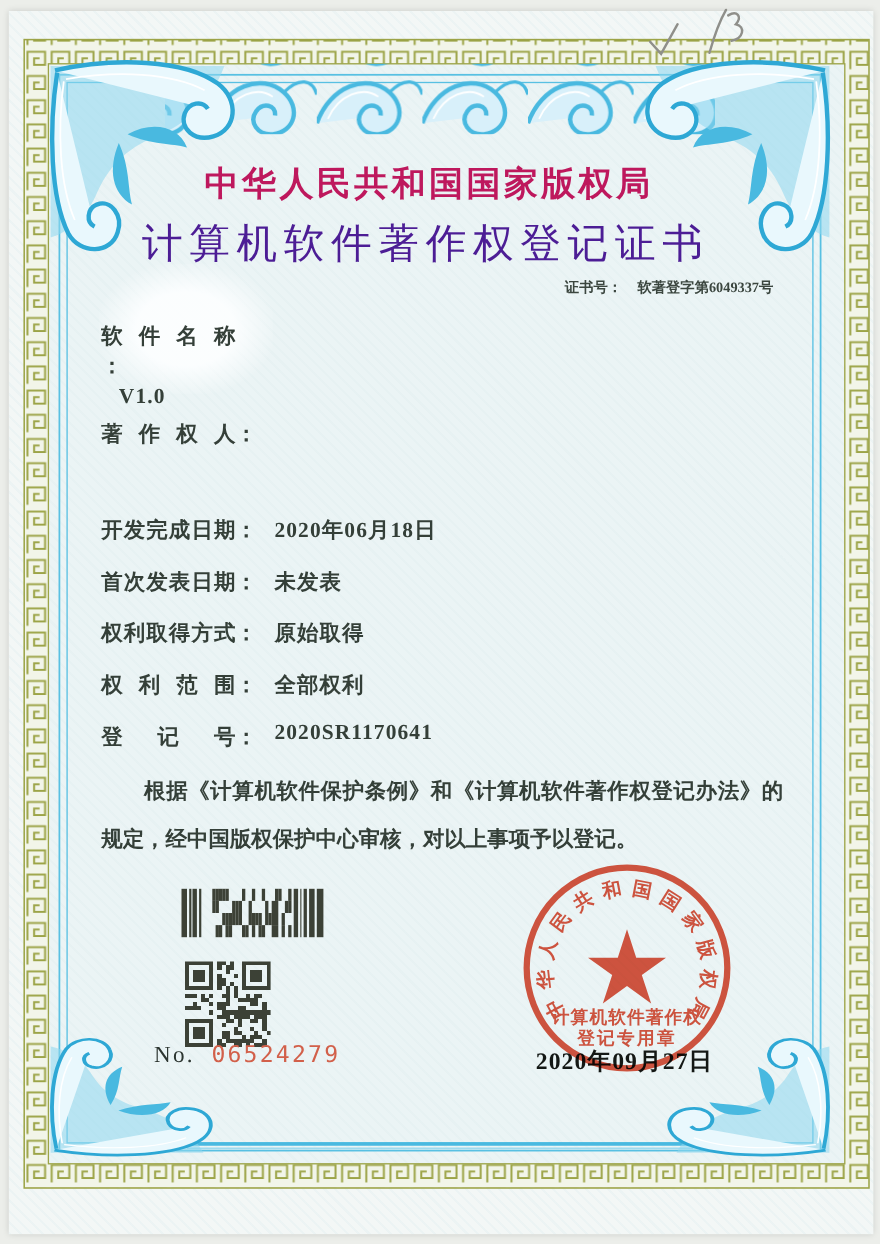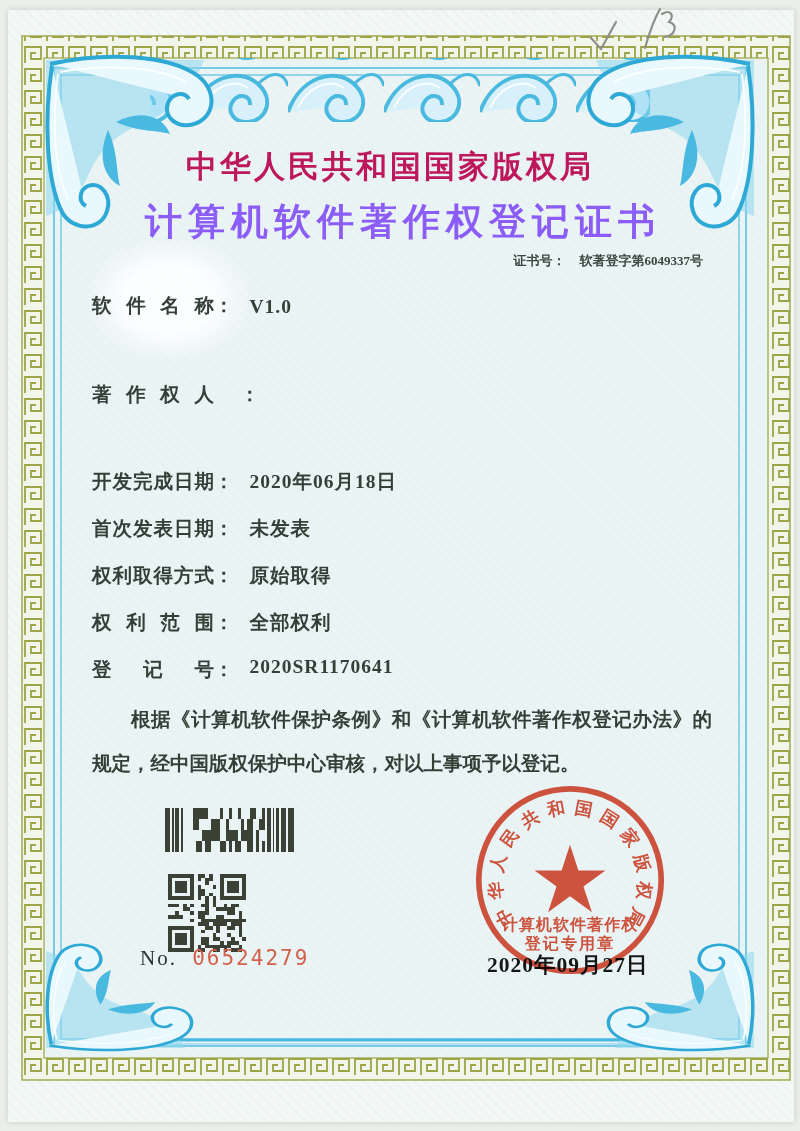--- a/index.html
+++ b/index.html
@@ -24,21 +24,21 @@
     background:radial-gradient(ellipse at 50% 50%,rgba(252,254,255,0.95) 40%,rgba(252,254,255,0) 75%);
     border-radius:26px;
   }
   .txt{position:absolute;color:#3b463f;z-index:3;white-space:nowrap;}
   .agency-title{
     left:0;top:146px;width:780px;text-align:center;
     font-size:31px;font-weight:bold;letter-spacing:3px;color:#be185d;
   }
   .cert-title{
     left:0;top:197px;width:774px;text-align:center;
-    font-size:37px;font-weight:bold;letter-spacing:6px;color:#8b5cf6;padding-left:16px;
+    font-size:37px;font-weight:normal;letter-spacing:6px;color:#4c1d95;
   }
   .cert-no-line{right:97px;top:252px;font-size:13px;font-weight:bold;}
   .cert-no-line .lbl{margin-right:14px;}
   .fields{position:absolute;left:92px;top:0;width:630px;z-index:3;}
   .frow{position:absolute;display:flex;align-items:flex-start;font-size:19.5px;font-weight:bold;color:#343f38;}
   .flabel{display:inline-block;width:122px;text-align:justify;text-align-last:justify;}
   .fcolon{display:inline-block;}
   .fvalue{margin-left:16px;letter-spacing:1px;white-space:normal;}
   .fvalue .vline{display:block;line-height:1.55;}
   .statement{
@@ -118,28 +118,28 @@
   </g>
 </svg>
 
 <div class="txt agency-title">中华人民共和国国家版权局</div>
 <div class="txt cert-title">计算机软件著作权登记证书</div>
 <div class="txt cert-no-line">
   <span class="lbl">证书号：</span><span>软著登字第6049337号</span>
 </div>
 
 <div class="fields">
-  <div class="frow" style="top:292px;">
+  <div class="frow" style="top:292px;flex-direction:column;">
     <span class="flabel">软件名称</span>
     <span class="fcolon">：</span>
     <span class="fvalue">
       <span class="vline">V1.0</span>
     </span>
   </div>
-  <div class="frow" style="top:381px;gap:26px;">
+  <div class="frow" style="top:381px;">
     <span class="flabel">著作权人</span>
     <span class="fcolon">：</span>
   </div>
   <div class="frow" style="top:468px;">
     <span class="flabel">开发完成日期</span>
     <span class="fcolon">：</span>
     <span class="fvalue">2020年06月18日</span>
   </div>
   <div class="frow" style="top:515px;">
     <span class="flabel">首次发表日期</span>

